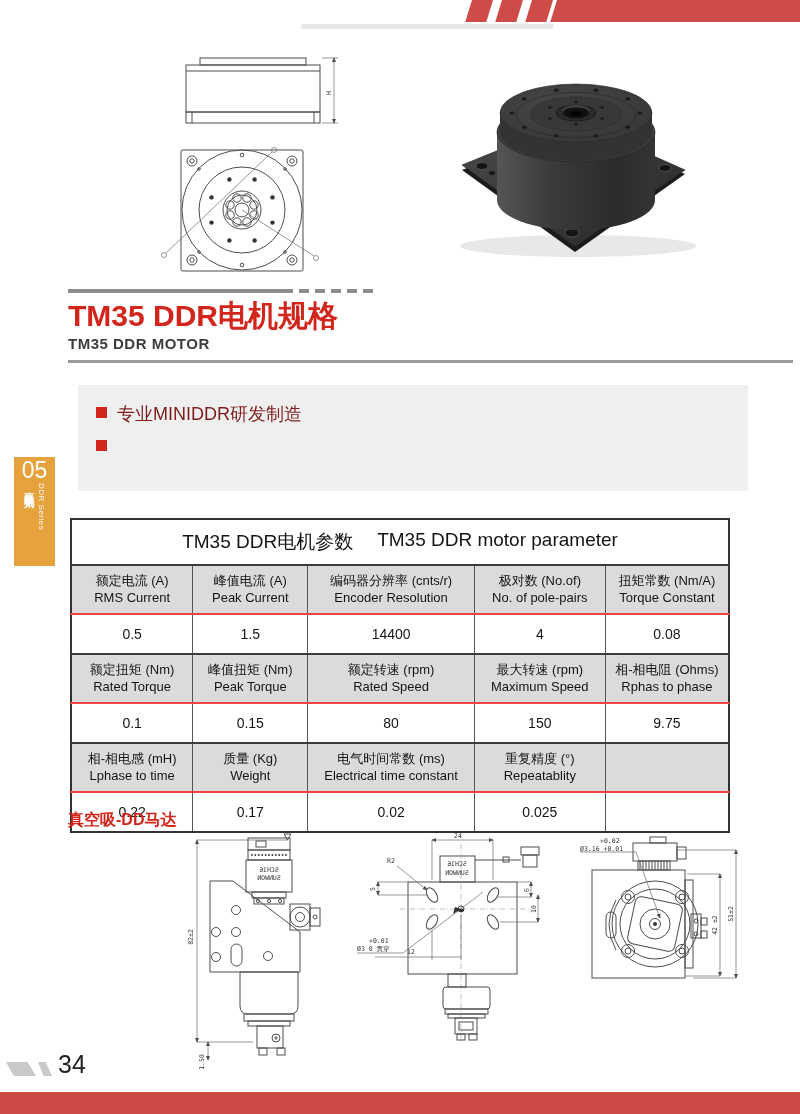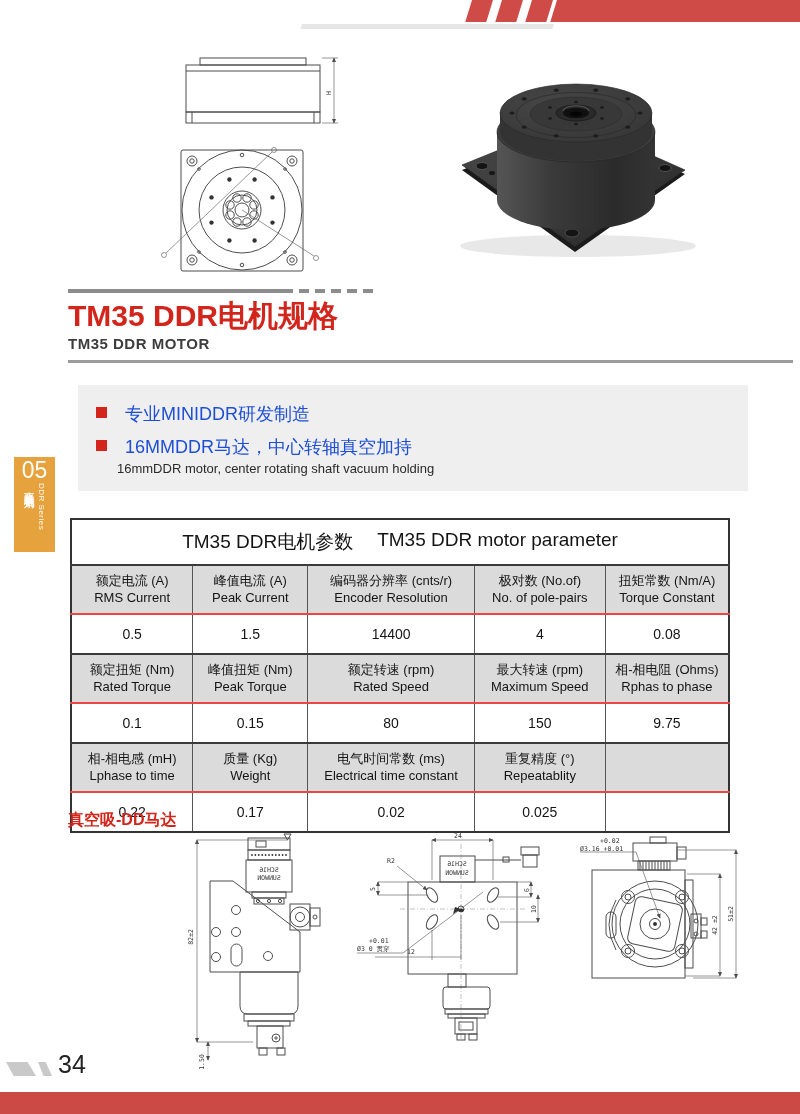--- a/index.html
+++ b/index.html
@@ -20,25 +20,25 @@
   .rule-dash i.solid{width:225px;}
   .titleblk h1{margin:6px 0 0 0;font-size:30px;line-height:1.1;font-weight:bold;color:#d2251c;}
   .subtitle{margin-top:3px;font-size:15px;letter-spacing:.5px;color:#3d3d3d;font-weight:bold;}
   .grayrule{margin-top:8px;height:3px;background:#9c9c9c;width:100%;}
 
   
   .features{position:absolute;left:78px;top:385px;width:670px;height:106px;background:#efefef;
             padding:17px 0 0 18px;box-sizing:border-box;}
   .feat{display:flex;gap:10px;margin-bottom:9px;}
   .sq{width:11px;height:11px;background:#d2251c;margin-top:5px;flex:none;}
-  .fcn{font-size:18px;color:#1d4ed8;margin-left:8px;}
+  .fcn{font-size:18px;color:#7f1d1d;}
   .fen{font-size:13px;color:#2a2a2a;margin-top:2px;}
 
   
-  .sidetab{position:absolute;left:14px;top:457px;width:41px;height:95px;background:#e6a23c;color:#fff;
+  .sidetab{position:absolute;left:14px;top:457px;width:41px;height:109px;background:#e6a23c;color:#fff;
            display:flex;flex-direction:column;align-items:center;box-sizing:border-box;padding-top:2px;}
   .tabnum{font-size:23px;line-height:1;}
   .vrow{display:flex;flex-direction:row;align-items:flex-start;justify-content:center;margin-top:1px;}
   .vcn{writing-mode:vertical-rl;font-size:10.5px;letter-spacing:1px;line-height:1;}
   .ven{writing-mode:vertical-rl;font-size:8px;letter-spacing:.5px;line-height:1;margin-left:2px;opacity:.95;}
 
   
   table.spec{position:absolute;left:70px;top:518px;width:660px;border-collapse:collapse;
              table-layout:fixed;background:#fff;}
   table.spec{border:2px solid #333;}
@@ -224,24 +224,20 @@
 
   <div class="features">
     <div class="feat">
       <span class="sq"></span>
       <div>
         <div class="fcn">专业MINIDDR研发制造</div>
       </div>
     </div>
     <div class="feat">
       <span class="sq"></span>
-      <div>
-        <div class="fcn">16MMDDR马达，中心转轴真空加持</div>
-        <div class="fen">16mmDDR motor, center rotating shaft vacuum holding</div>
-      </div>
     </div>
   </div>
 
   <div class="sidetab">
     <div class="tabnum">05</div>
     <div class="vrow">
       <div class="vcn">直驱旋转电机系列</div>
       <div class="ven">DDR Series</div>
     </div>
   </div>

